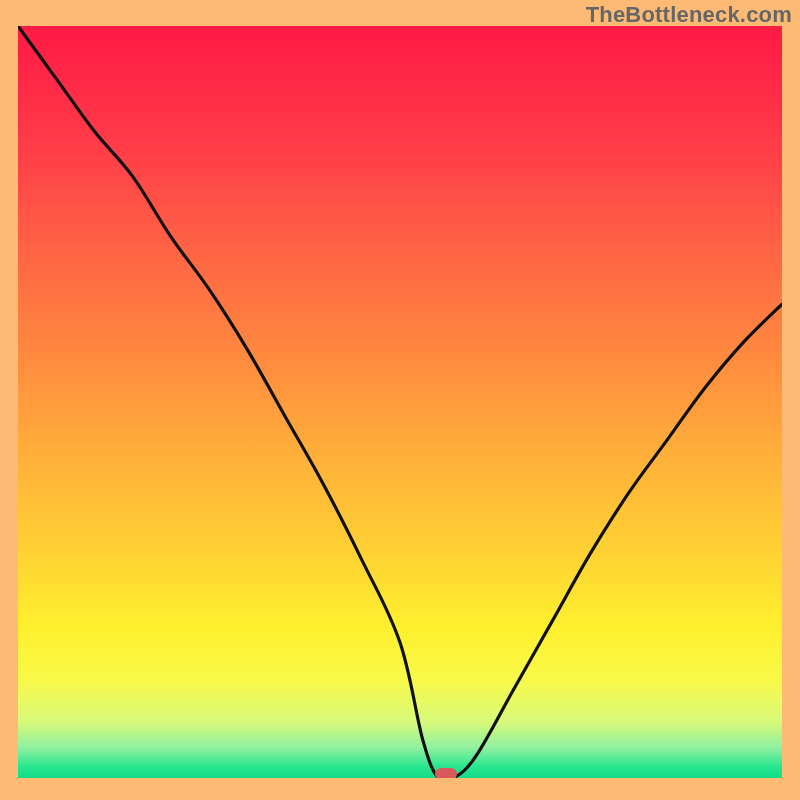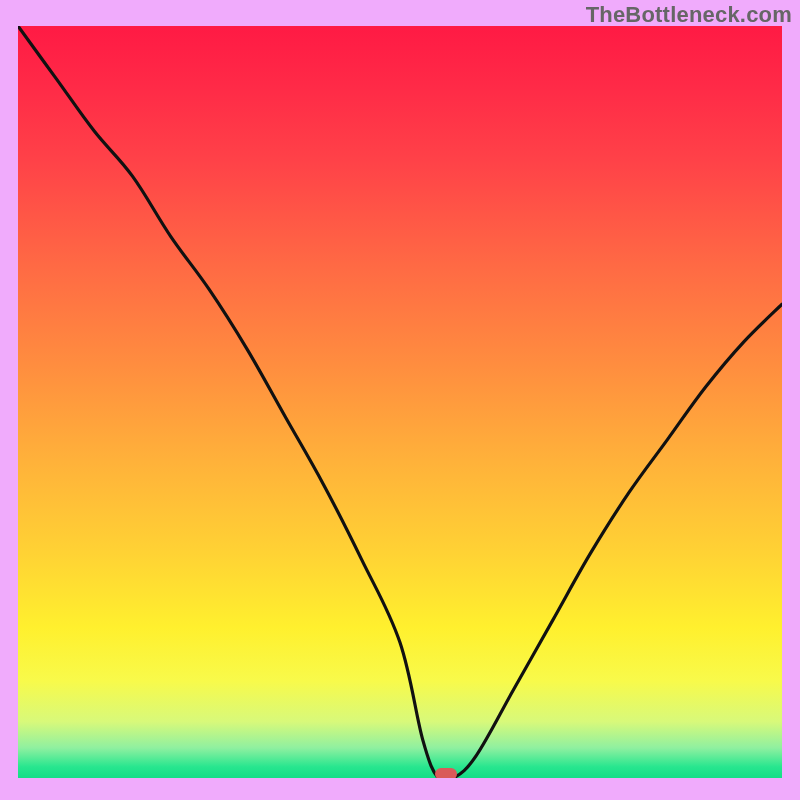--- a/index.html
+++ b/index.html
@@ -8,21 +8,21 @@
     width: 800px;
     height: 800px;
     background: #000;
     font-family: Arial, Helvetica, sans-serif;
     overflow: hidden;
   }
   .frame {
     position: relative;
     width: 800px;
     height: 800px;
-    background: #f0abfc;
+    background: #fdba74;
   }
   .watermark {
     position: absolute;
     top: 2px;
     right: 8px;
     font-size: 22px;
     font-weight: 600;
     color: #666;
     letter-spacing: 0.2px;
     z-index: 20;

